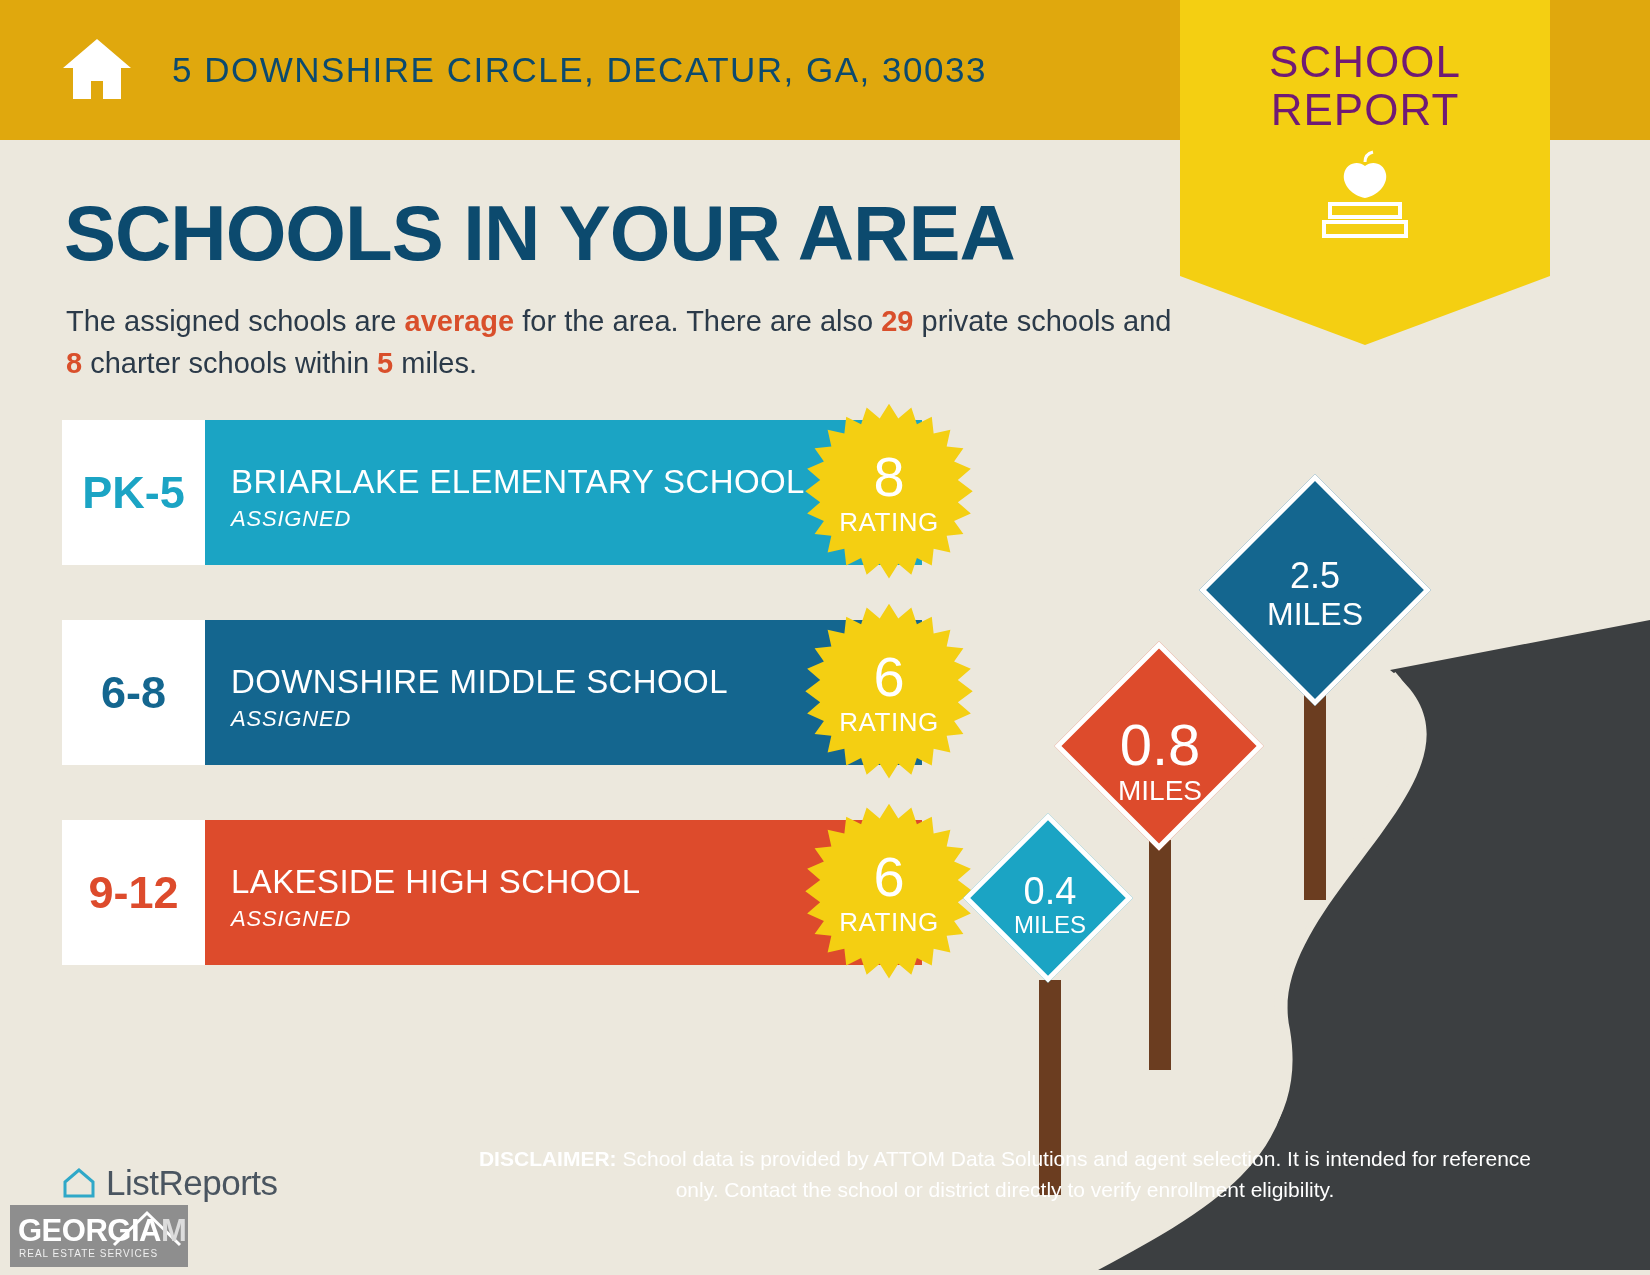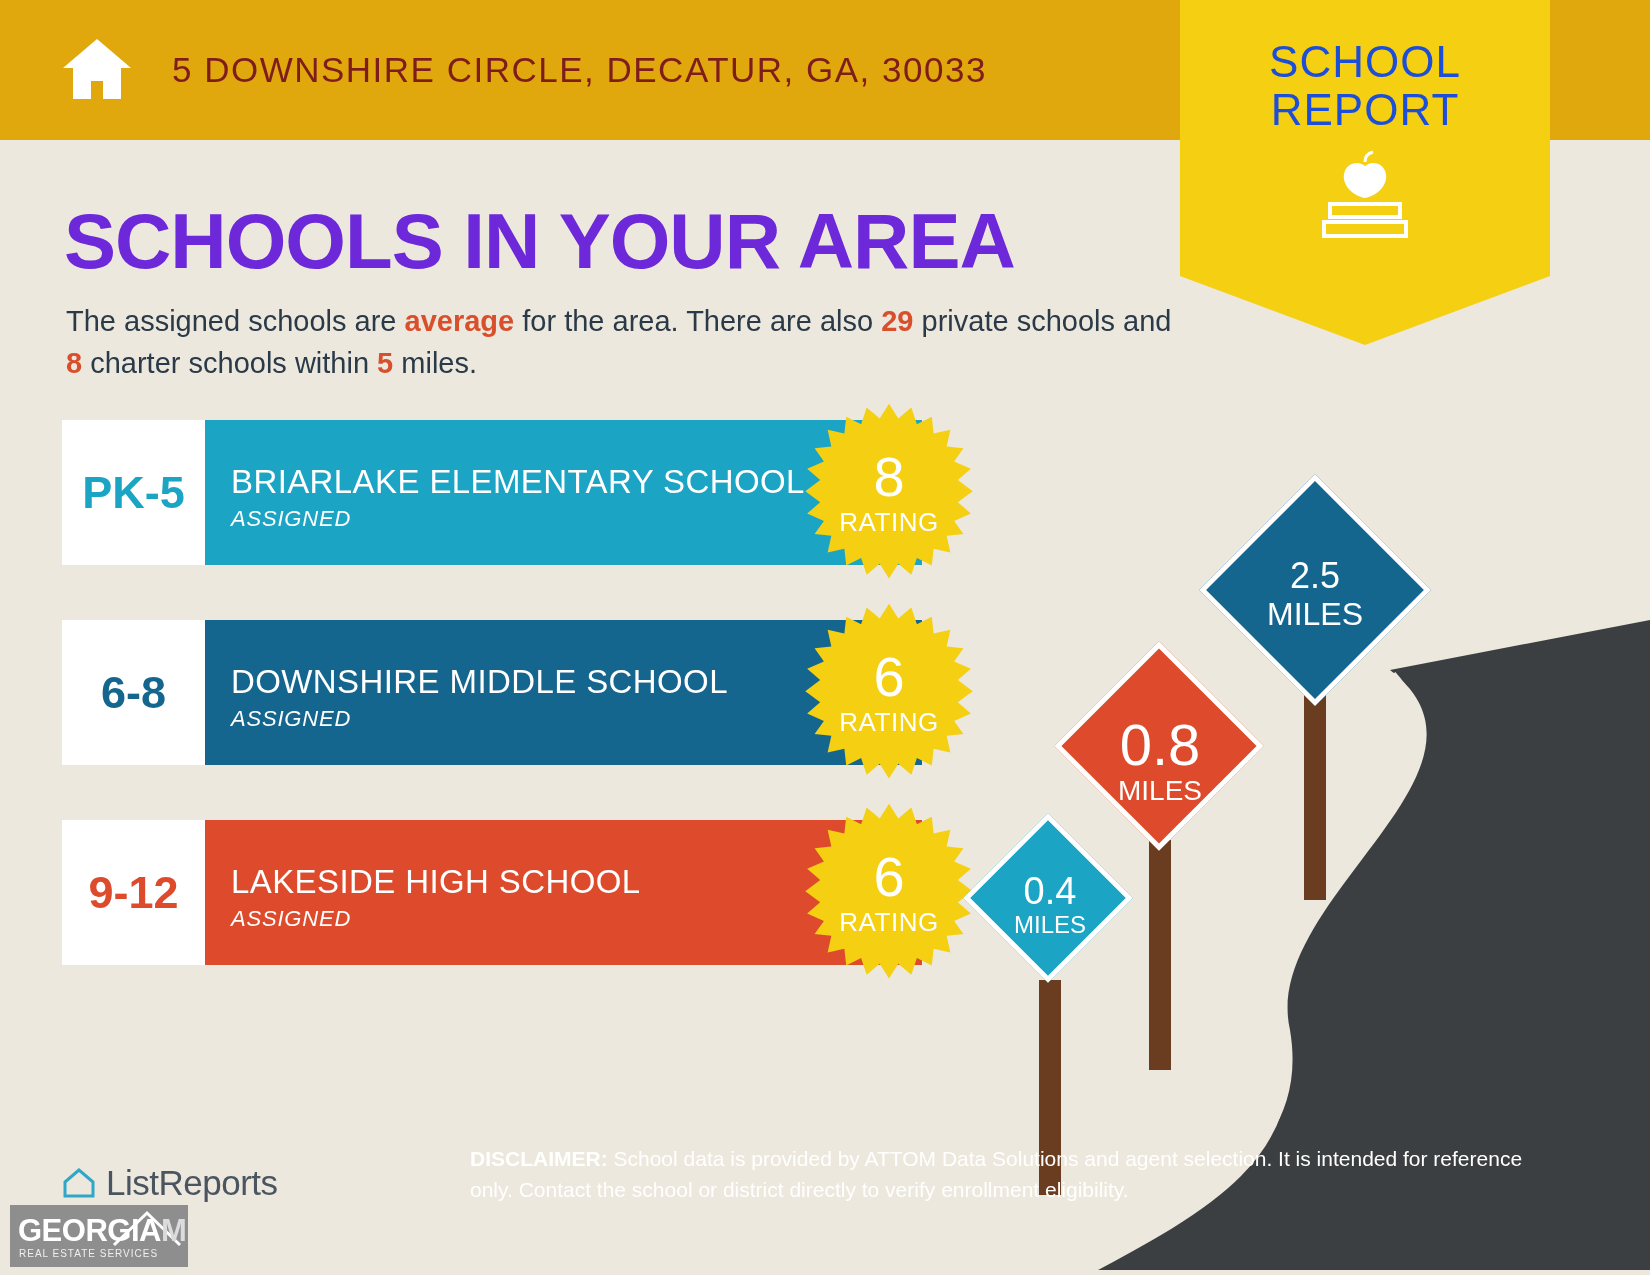--- a/index.html
+++ b/index.html
@@ -31,61 +31,60 @@
     align-items: center;
     padding-left: 58px;
   }
   .home-icon {
     width: 78px;
     height: 70px;
     margin-right: 36px;
     flex: 0 0 auto;
   }
   .address-text {
-    color: #7f1d1d;
+    color: #0c4a6e;
     font-size: 35px;
     letter-spacing: 1.5px;
     font-weight: 400;
     white-space: nowrap;
     text-align: center;
   }
 
   
   .ribbon {
     position: absolute;
     top: 0;
     left: 1180px;
     width: 370px;
     height: 345px;
     background: #f4cf12;
     clip-path: polygon(0 0, 100% 0, 100% 80%, 50% 100%, 0 80%);
     text-align: center;
-    color: #1d4ed8;
+    color: #701a75;
   }
   .ribbon-title {
     margin-top: 38px;
     font-size: 44px;
     line-height: 48px;
     letter-spacing: 1px;
     font-weight: 400;
   }
   .ribbon-art {
     margin-top: 14px;
   }
 
   
   .headline {
     position: absolute;
     top: 188px;
     left: 64px;
     font-size: 78px;
     font-weight: bold;
-    color: #6d28d9;
+    color: #0c4a6e;
     letter-spacing: -1px;
-    margin-top: 8px;
   }
   .subhead {
     position: absolute;
     top: 300px;
     left: 66px;
     width: 1110px;
     font-size: 29px;
     line-height: 42px;
     color: #2b3a49;
   }
@@ -213,21 +212,21 @@
     letter-spacing: -0.5px;
   }
   .disclaimer {
     position: absolute;
     left: 470px;
     bottom: 70px;
     width: 1070px;
     font-size: 21px;
     line-height: 31px;
     color: #ffffff;
-    text-align: left;
+    text-align: center;
   }
   .disclaimer b { font-weight: bold; }
 
   .gmls {
     position: absolute;
     left: 10px;
     bottom: 8px;
     width: 178px;
     height: 62px;
     background: #8e8e8e;

